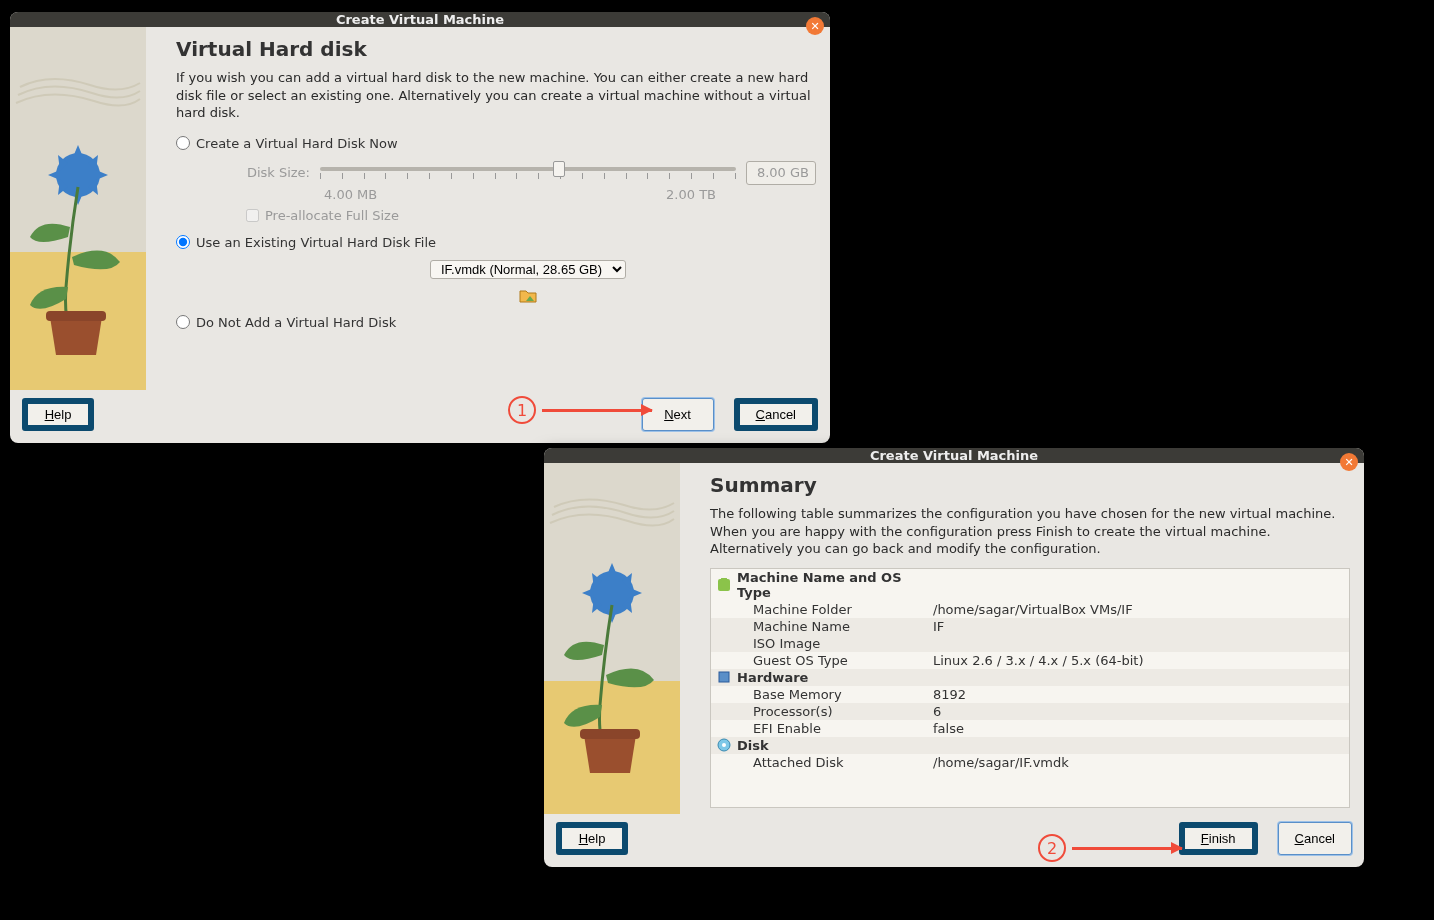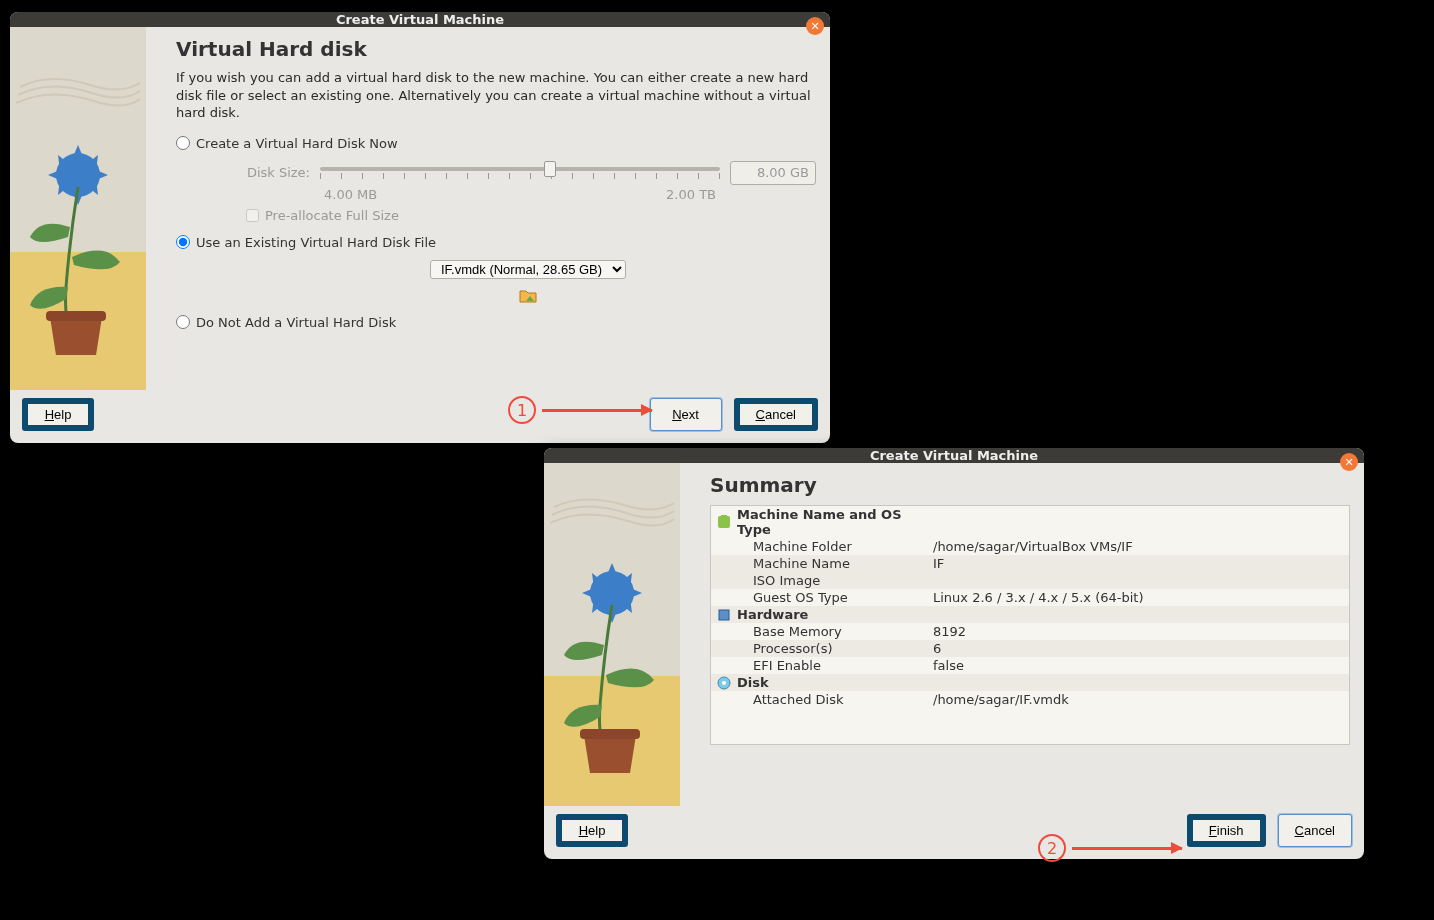--- a/index.html
+++ b/index.html
@@ -112,21 +112,21 @@
 .slider-ticks {
   position: absolute;
   top: 12px;
   left: 0;
   right: 0;
   display: flex;
   justify-content: space-between;
 }
 .slider-ticks span { width: 1px; height: 6px; background: #999; }
 .size-box {
-  width: 86px;
+  width: 70px;
   height: 24px;
   border: 1px solid #b0ada6;
   background: #f0eee9;
   color: #9a9a9a;
   text-align: right;
   padding: 3px 6px;
   font-size: 13px;
   border-radius: 3px;
 }
 .scale-labels {
@@ -181,21 +181,21 @@
   padding: 3px 16px;
   font-size: 13px;
   cursor: pointer;
   min-width: 72px;
   text-align: center;
 }
 .btn.primary {
   border: 1px solid #5a8fc8;
   box-shadow: 0 0 0 1px #9cc1e8;
 }
-.btn-group { display: flex; gap: 12px; }
+.btn-group { display: flex; gap: 20px; }
 .u { text-decoration: underline; }
 
 
 .summary-box {
   border: 1px solid #cac7c0;
   background: #f7f5f0;
   margin-top: 6px;
   height: 240px;
   overflow: auto;
 }
@@ -387,20 +387,21 @@
         <path d="M68 142 Q60 192 56 242 Q54 272 60 282" stroke="#4a7a3a" stroke-width="3" fill="none"></path>
         <path d="M60 182 Q30 172 20 192 Q28 202 58 192" fill="#5a9048"></path>
         <path d="M62 212 Q95 197 110 217 Q100 230 64 220" fill="#5a9048"></path>
         <path d="M58 242 Q28 240 20 260 Q30 270 56 254" fill="#5a9048"></path>
         <path d="M40 272 L92 272 L86 310 L46 310 Z" fill="#9a4f2e"></path>
         <rect x="36" y="266" width="60" height="10" rx="4" fill="#8a452a"></rect>
       </svg>
     </div>
     <div class="content">
       <h2>Summary</h2>
+      <p class="desc">The following table summarizes the configuration you have chosen for the new virtual machine. When you are happy with the configuration press Finish to create the virtual machine. Alternatively you can go back and modify the configuration.</p>
 
       <div class="summary-box">
         <div class="summary-row">
           <div class="sr-icon">
               <svg width="14" height="14">
                 <rect x="1" y="1" width="12" height="12" rx="2" fill="#8bc34a"></rect>
                 <circle cx="7" cy="0" r="3" fill="#8bc34a"></circle>
               </svg>
             </div>
           <div class="sr-label sr-bold">Machine Name and OS Type</div>

